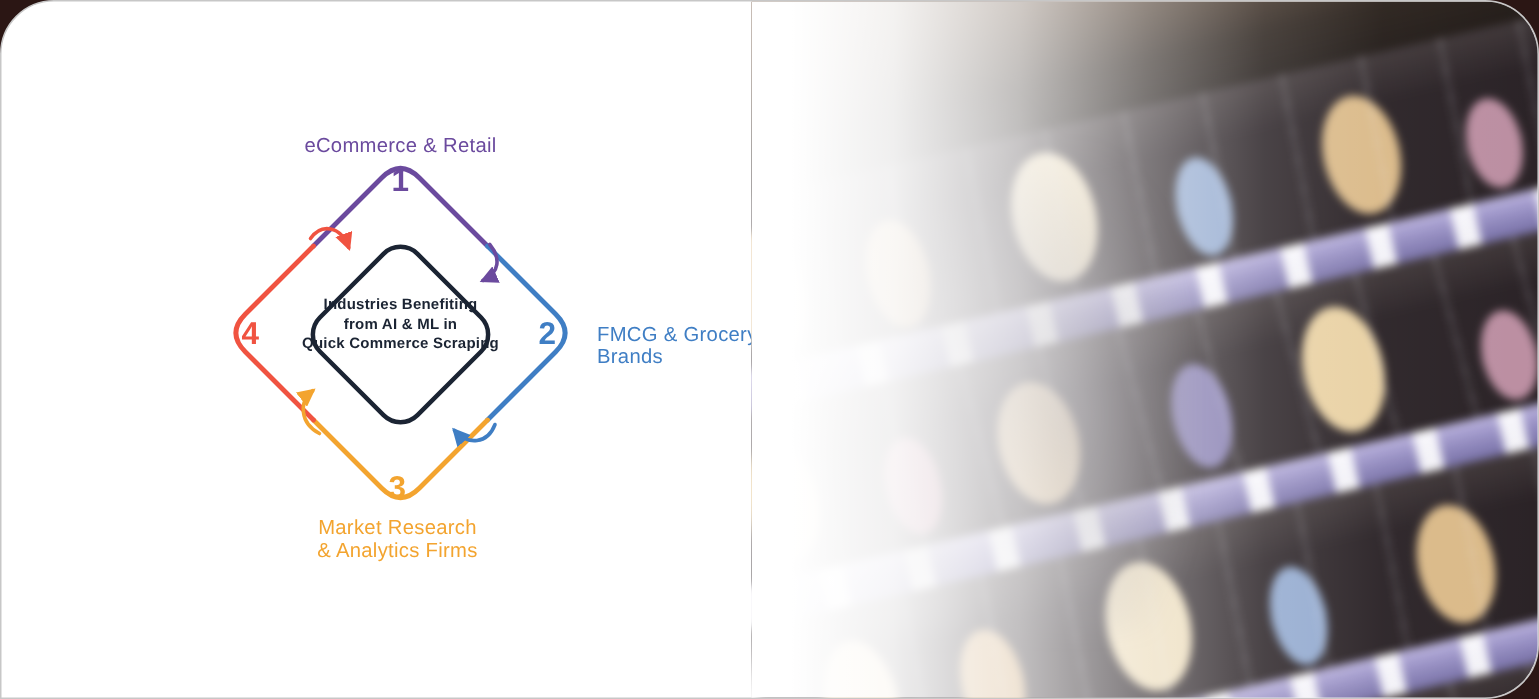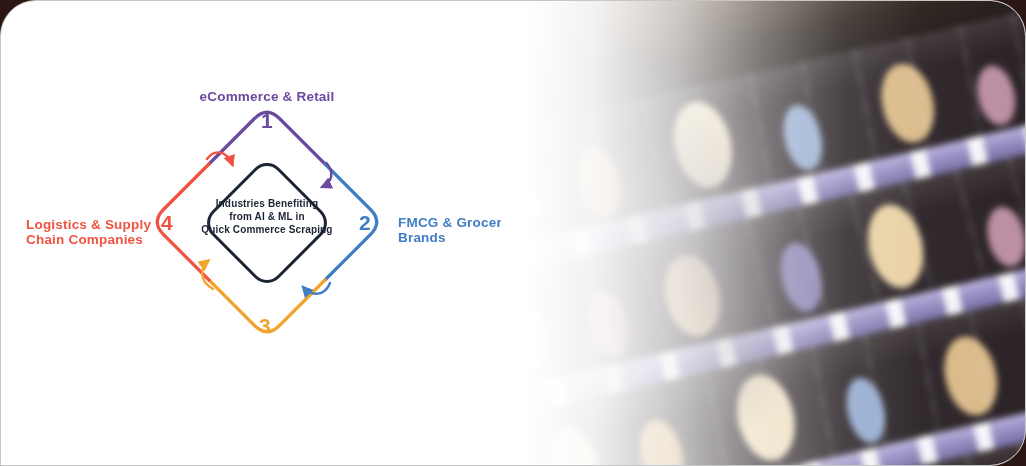--- a/index.html
+++ b/index.html
@@ -35,21 +35,21 @@
   .inner-diamond{fill:#ffffff;stroke:var(--navy);stroke-width:3;}
   .num{
     position:absolute;width:40px;text-align:center;
     font-size:21px;font-weight:bold;letter-spacing:.3px;
   }
   .num.n1{left:246px;top:108px;color:var(--purple);}
   .num.n2{left:344px;top:210px;color:var(--blue);}
   .num.n3{left:244px;top:313px;color:var(--orange);}
   .num.n4{left:146px;top:210px;color:var(--red);}
   .lbl{
-    position:absolute;font-weight:bold;font-size:13.5px;line-height:15px;
+    position:absolute;font-weight:normal;font-size:13.5px;line-height:15px;
     white-space:pre-line;letter-spacing:.2px;
   }
   .lbl.top{left:166px;top:88px;width:200px;text-align:center;color:var(--purple);}
   .lbl.right{left:397px;top:214px;width:120px;text-align:left;color:var(--blue);}
   .lbl.bottom{left:164px;top:343px;width:200px;text-align:center;color:var(--orange);}
   .lbl.left{left:25px;top:216px;width:130px;text-align:left;color:var(--red);}
   .center-title{
     position:absolute;left:186px;top:196px;width:160px;text-align:center;
     font-size:10px;font-weight:bold;line-height:13px;color:var(--navy);
     white-space:pre-line;letter-spacing:.15px;
@@ -144,22 +144,22 @@
     </svg>
 
     <div class="num n1">1</div>
     <div class="num n2">2</div>
     <div class="num n3">3</div>
     <div class="num n4">4</div>
 
     <div class="lbl top">eCommerce &amp; Retail</div>
     <div class="lbl right">FMCG &amp; Grocery
 Brands</div>
-    <div class="lbl left">Logistics &amp; Supply
-Chain Companies</div>
+    <div class="lbl bottom">Market Research
+&amp; Analytics Firms</div>
 
     <div class="center-title">Industries Benefiting
 from AI &amp; ML in
 Quick Commerce Scraping</div>
   </div>
 
   <div class="photo">
     <div class="shelves">
       <div class="ceiling"></div>
       <div class="shelf-row">

